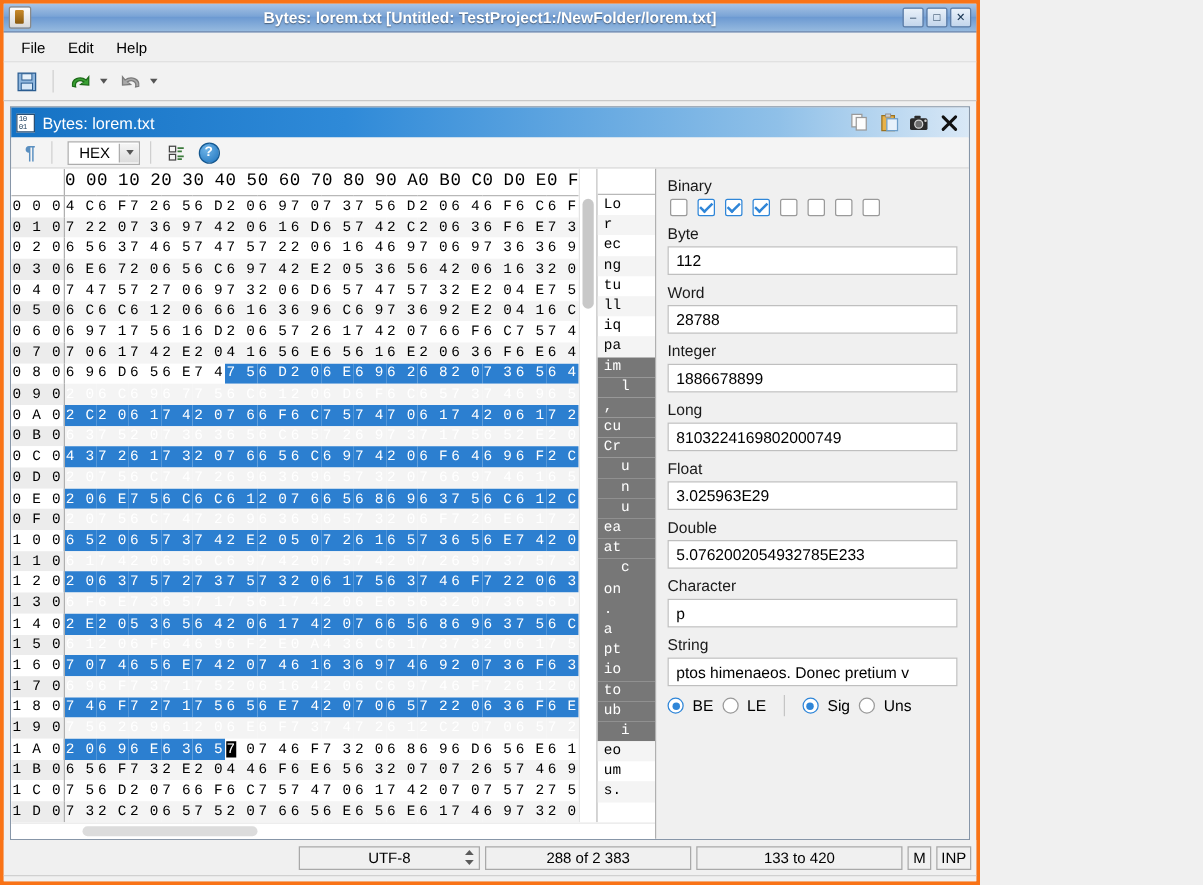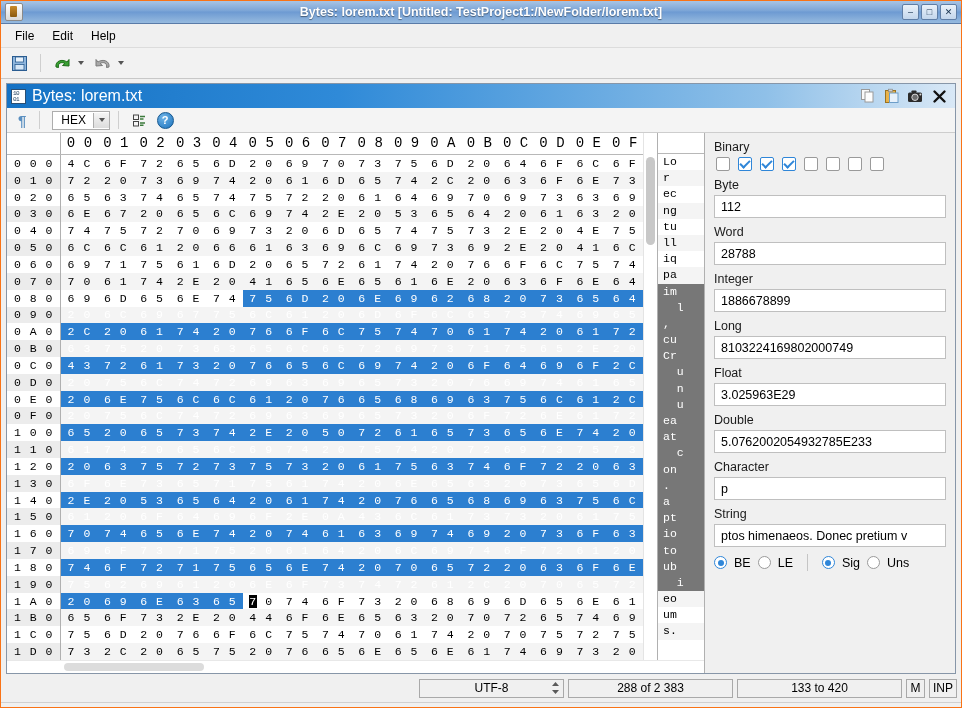--- a/index.html
+++ b/index.html
@@ -4,23 +4,23 @@
 <style>
   html,body{margin:0;padding:0;}
   body{
     width:962px;height:708px;overflow:hidden;
     font-family:"Liberation Sans", sans-serif;
     font-size:12px;
     background:#f0f0f0;
     color:#000;
   }
   .app{
-    width:962px;height:708px;position:relative;
+    width:784px;height:708px;position:relative;
     box-sizing:border-box;
-    border:1px solid #f97316;
+    border:3px solid #f97316;
     background:#f0f0f0;
     display:flex;flex-direction:column;
   }
   
   .titlebar{
     height:22px;flex:0 0 22px;
     background:linear-gradient(to bottom,#a8c4e4 0%,#7ba4d6 45%,#6d9ad2 50%,#96badf 100%);
     border-bottom:1px solid #5a7ba8;
     display:flex;align-items:center;
     position:relative;
@@ -75,21 +75,21 @@
   .inner-title{
     height:24px;flex:0 0 24px;display:flex;align-items:center;
     background:linear-gradient(to right,#1572c4 0%,#2f8ad8 35%,#8fc0e8 80%,#d9e8f6 100%);
     padding-left:4px;color:#fff;
   }
   .inner-title .doc-icon{
     width:15px;height:15px;background:#fff;border:1px solid #2b4f73;
     font-size:6px;line-height:6px;color:#1a3c5c;font-family:"Liberation Mono",monospace;
     padding:1px 0 0 1px;box-sizing:border-box;flex:0 0 15px;overflow:hidden;letter-spacing:-.5px;
   }
-  .inner-title .it-label{margin-left:6px;font-size:16px;color:#fff;}
+  .inner-title .it-label{margin-left:6px;font-size:13px;color:#fff;}
   .it-btns{margin-left:auto;display:flex;align-items:center;gap:7px;padding-right:7px;}
   .it-btn{width:17px;height:17px;display:flex;align-items:center;justify-content:center;}
   
   .inner-toolbar{
     height:24px;flex:0 0 24px;display:flex;align-items:center;
     background:#f4f4f4;border-bottom:1px solid #cdcdcd;padding-left:6px;gap:2px;
   }
   .pilcrow{color:#5a8fc0;font-size:15px;font-weight:bold;padding:0 5px;}
   .hexcombo{
     display:flex;align-items:center;height:17px;

